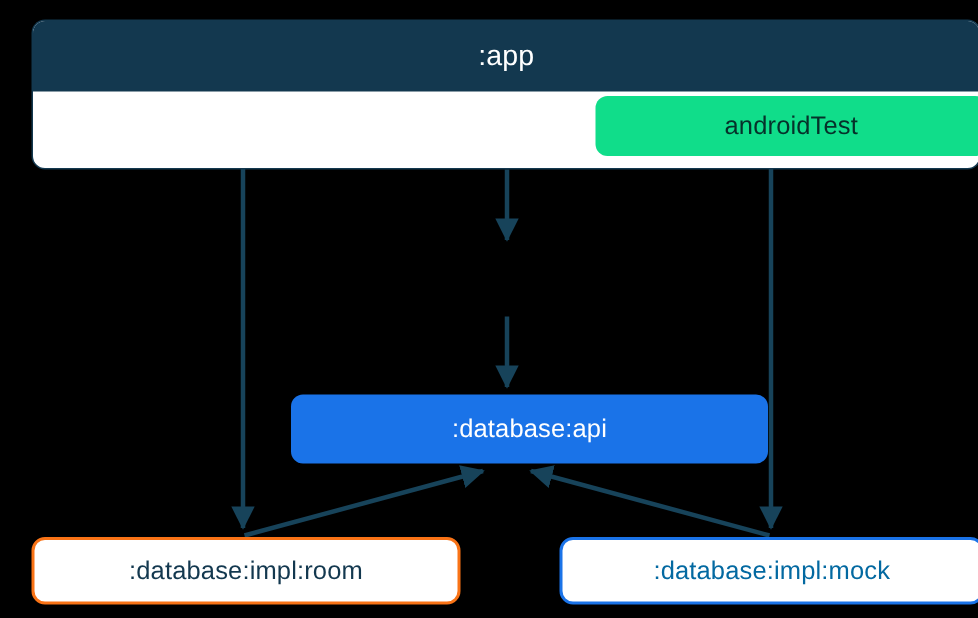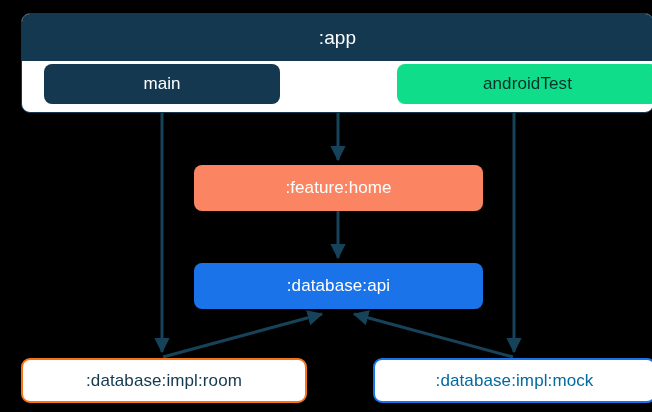--- a/index.html
+++ b/index.html
@@ -88,21 +88,21 @@
     left: 183px;
     top: 165px;
     width: 289px;
     height: 46px;
     background: #fb8562;
     color: #ffffff;
   }
   .node-database-api {
     left: 183px;
     top: 263px;
-    width: 289px;
+    width: 318px;
     height: 46px;
     background: #1a73e8;
     color: #ffffff;
   }
   .node-impl-room {
     left: 10px;
     top: 358px;
     width: 286px;
     height: 45px;
     background: #ffffff;
@@ -142,26 +142,24 @@
     <path d="M 327 211 L 327 258" stroke="#17435a" stroke-width="3" fill="none" marker-end="url(#arrow)"></path>
 
     <path d="M 152 357 L 311 314" stroke="#17435a" stroke-width="3" fill="none" marker-end="url(#arrow)"></path>
 
     <path d="M 502 357 L 343 314" stroke="#17435a" stroke-width="3" fill="none" marker-end="url(#arrow)"></path>
   </svg>
 
   <div class="cluster">
     <div class="cluster-header">:app</div>
     <div class="cluster-body">
-      <div class="node node-main">main</div>
       <div class="node node-androidtest">androidTest</div>
     </div>
   </div>
 
-  <div class="node node-feature-home">:feature:home</div>
 
   <div class="node node-database-api">:database:api</div>
 
   <div class="node node-impl-room">:database:impl:room</div>
 
   <div class="node node-impl-mock">:database:impl:mock</div>
 
 </div>
 
 </body></html>

